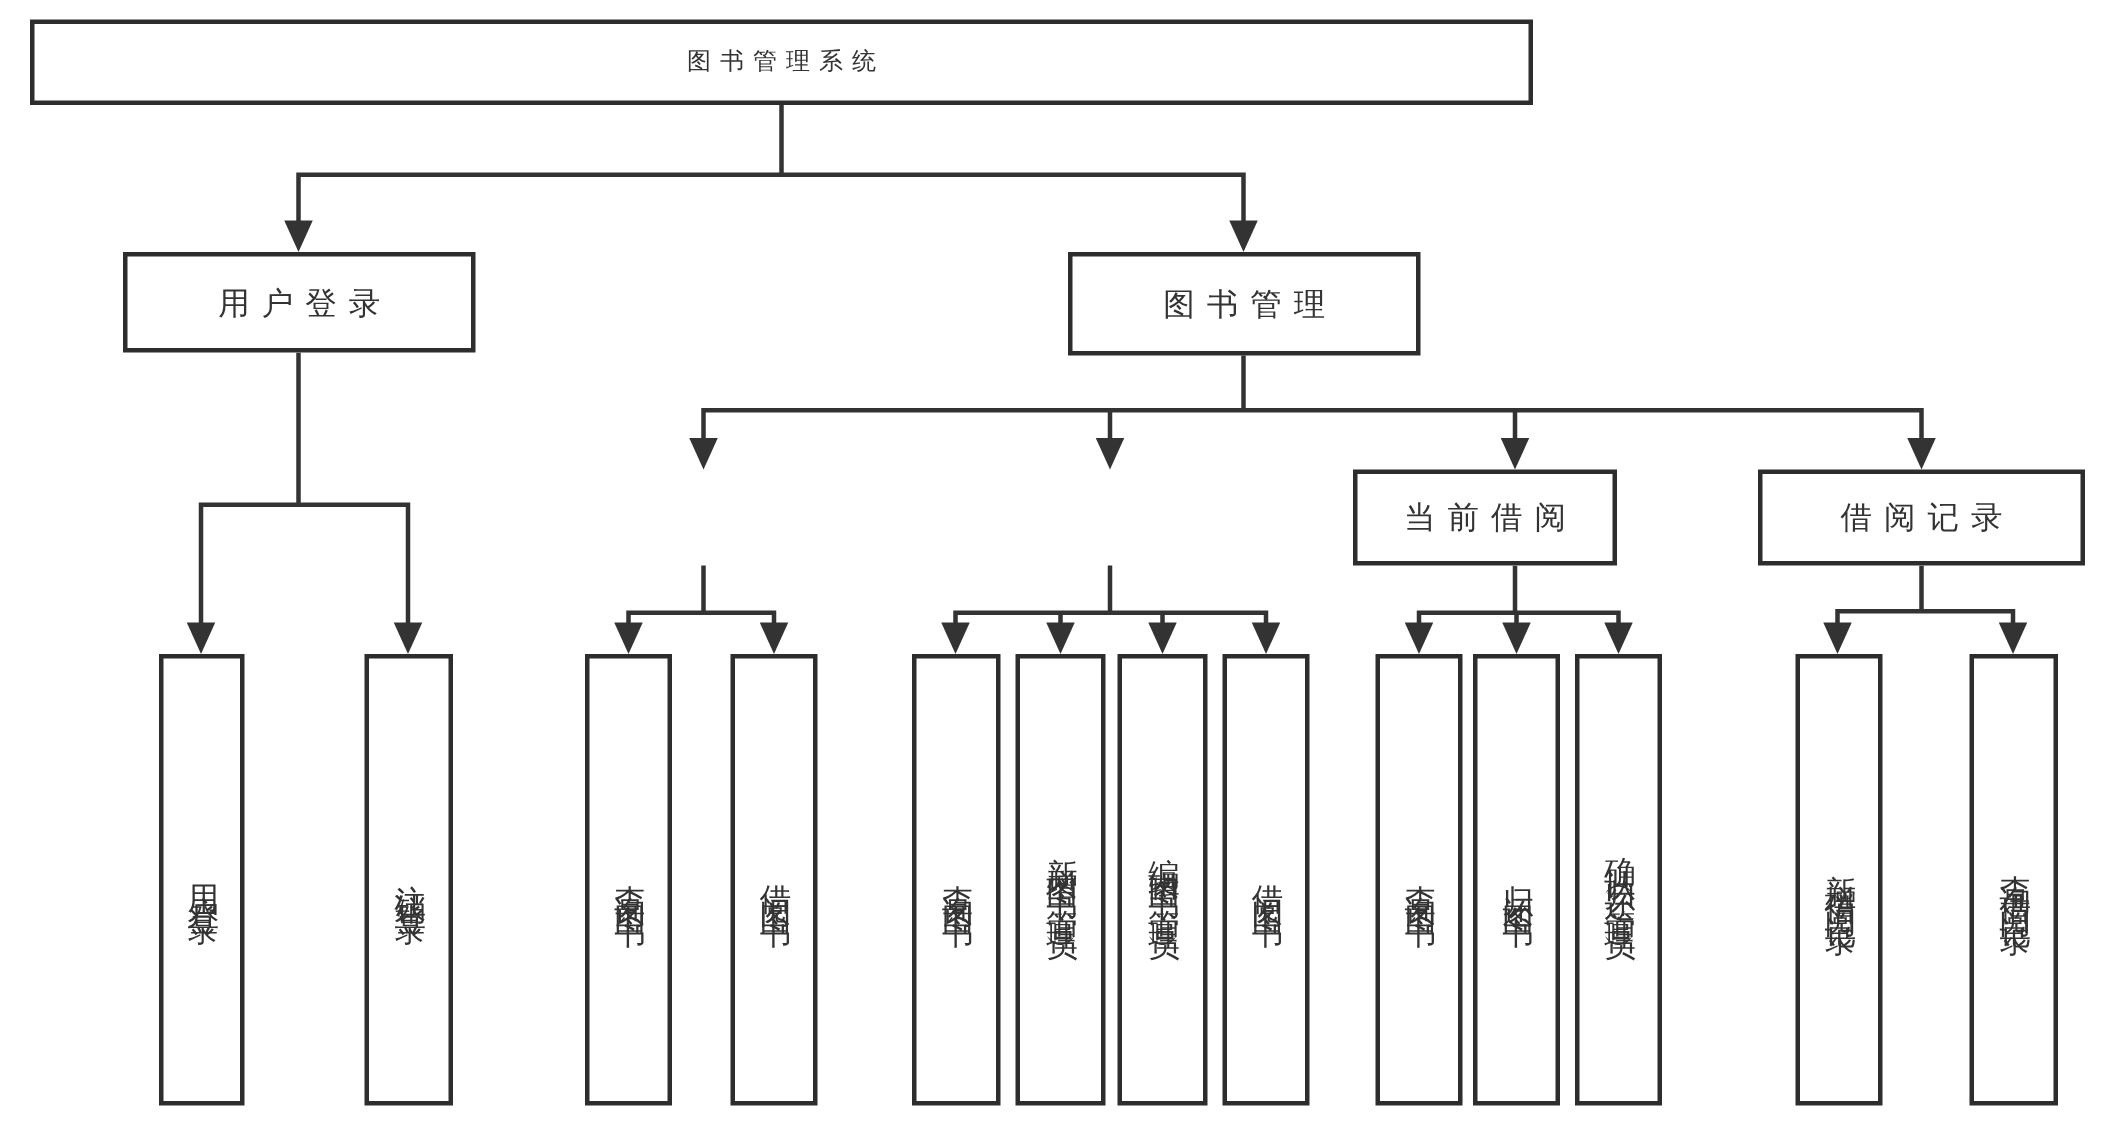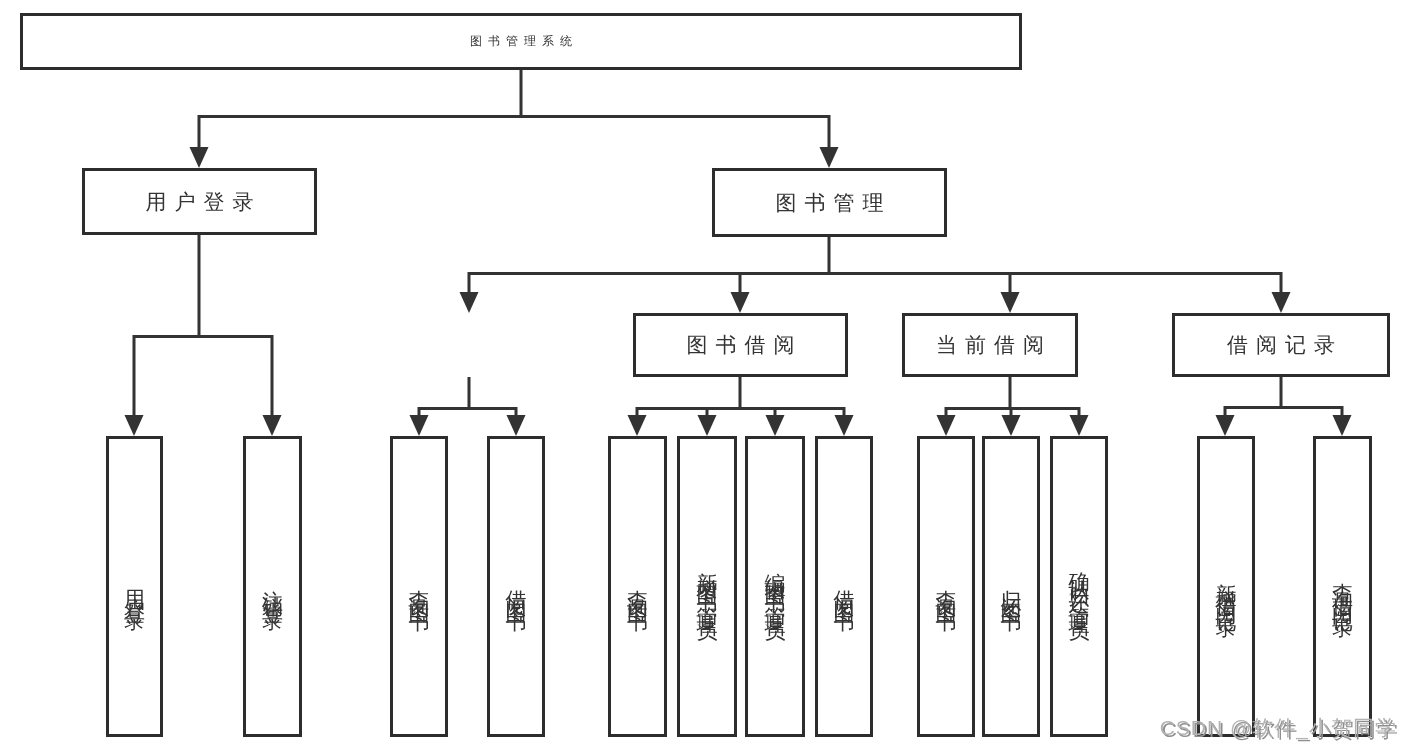--- a/index.html
+++ b/index.html
@@ -9,21 +9,21 @@
   }
   .connectors{position:absolute;left:0;top:0;z-index:1;}
   .box{
     position:absolute;box-sizing:border-box;background:#ffffff;
     border:3px solid #2d2d2d;display:flex;align-items:center;justify-content:center;
     z-index:2;
   }
   .hlabel{
     font-size:21px;letter-spacing:8px;text-indent:8px;white-space:nowrap;color:#333333;
   }
-  .root .hlabel{font-size:12px;letter-spacing:6px;text-indent:6px;}
+  .root .hlabel{font-size:16px;letter-spacing:6px;text-indent:6px;}
   .vtext{
     writing-mode:vertical-rl;text-orientation:mixed;
     font-size:21px;letter-spacing:7px;line-height:1.15;color:#333333;white-space:nowrap;
   }
   .watermark{
     position:absolute;right:8px;bottom:5px;z-index:5;
     font-size:21px;letter-spacing:1px;color:#b3b3b3;
     text-shadow:2px 2px 0 #8f8f8f;white-space:nowrap;
   }
 </style>
@@ -76,23 +76,20 @@
     <span class="hlabel">图书管理系统</span>
   </div>
 
   <div class="box" style="left:82px;top:168px;width:235px;height:67px">
     <span class="hlabel">用户登录</span>
   </div>
   <div class="box" style="left:712px;top:168px;width:235px;height:69px">
     <span class="hlabel">图书管理</span>
   </div>
 
-  <div class="box" style="left:633px;top:313px;width:215px;height:64px">
-    <span class="hlabel">图书借阅</span>
-  </div>
   <div class="box" style="left:902px;top:313px;width:176px;height:64px">
     <span class="hlabel">当前借阅</span>
   </div>
   <div class="box" style="left:1172px;top:313px;width:218px;height:64px">
     <span class="hlabel">借阅记录</span>
   </div>
 
   <div class="box" style="left:106px;top:436px;width:57px;height:301px">
     <span class="vtext">用户登录</span>
   </div>
@@ -130,15 +127,14 @@
     <span class="vtext">确认归还（管理员）</span>
   </div>
 
   <div class="box" style="left:1197px;top:436px;width:58px;height:301px">
     <span class="vtext">新增借阅记录</span>
   </div>
   <div class="box" style="left:1313px;top:436px;width:59px;height:301px">
     <span class="vtext">查询借阅记录</span>
   </div>
 
-  <div class="watermark">CSDN @软件_小贺同学</div>
 
 </div>
 
 </body></html>

